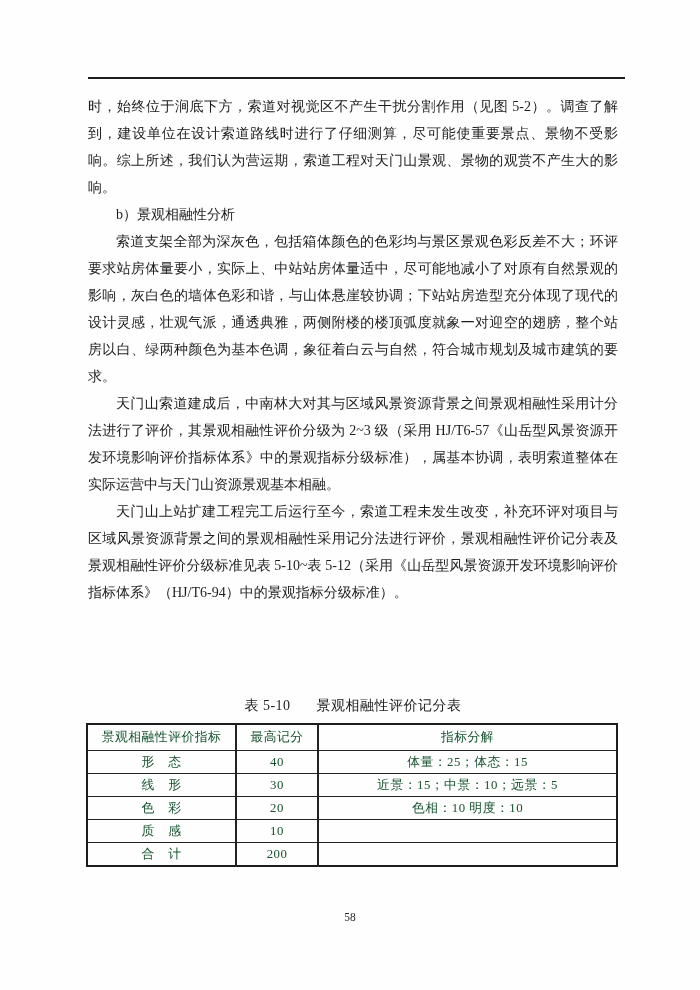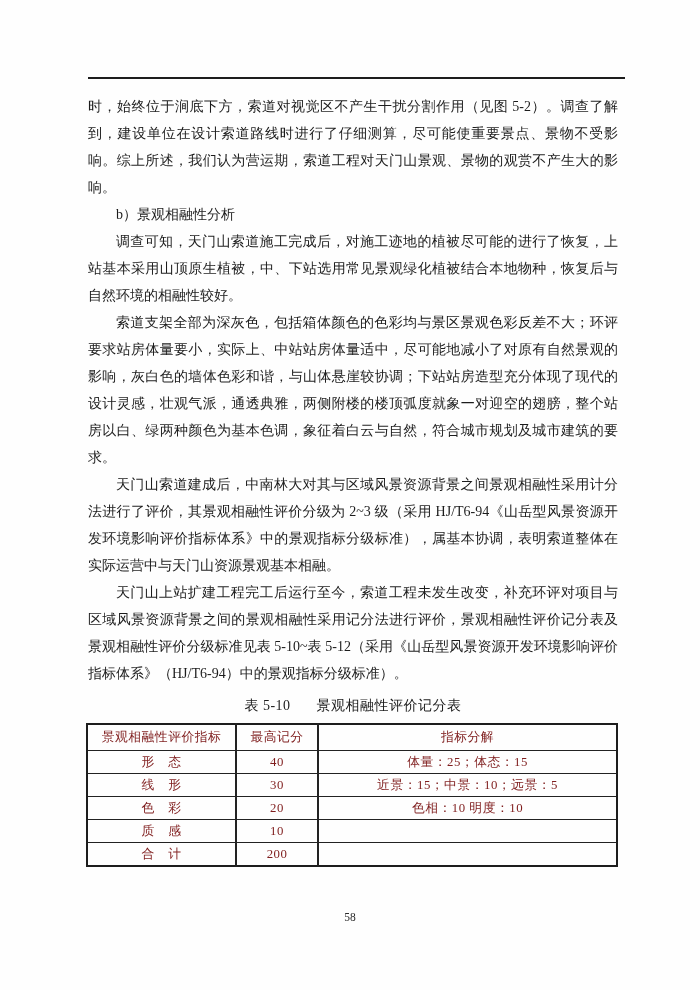--- a/index.html
+++ b/index.html
@@ -57,21 +57,21 @@
   }
   .table-caption .cap-label { margin-right: 26px; }
   table.score-table {
     position: absolute;
     top: 723px;
     left: 86px;
     width: 530px;
     border-collapse: collapse;
     table-layout: fixed;
     font-size: 12.8px;
-    color: #7f1d1d;
+    color: #14532d;
   }
   table.score-table td, table.score-table th {
     border: 1px solid #222;
     text-align: center;
     vertical-align: middle;
     padding: 0;
     font-weight: normal;
     letter-spacing: 0.5px;
   }
   table.score-table { border: 2px solid #1d1d1d; }
@@ -92,23 +92,22 @@
 <body>
 
 <div class="page">
 
 
   <div class="header-rule"></div>
 
   <div class="doc-body">
     <p class="first">时，始终位于涧底下方，索道对视觉区不产生干扰分割作用（见图 5-2）。调查了解到，建设单位在设计索道路线时进行了仔细测算，尽可能使重要景点、景物不受影响。综上所述，我们认为营运期，索道工程对天门山景观、景物的观赏不产生大的影响。</p>
     <p>b）景观相融性分析</p>
-    <p>调查可知，天门山索道施工完成后，对施工迹地的植被尽可能的进行了恢复，上站基本采用山顶原生植被，中、下站选用常见景观绿化植被结合本地物种，恢复后与自然环境的相融性较好。</p>
     <p>索道支架全部为深灰色，包括箱体颜色的色彩均与景区景观色彩反差不大；环评要求站房体量要小，实际上、中站站房体量适中，尽可能地减小了对原有自然景观的影响，灰白色的墙体色彩和谐，与山体悬崖较协调；下站站房造型充分体现了现代的设计灵感，壮观气派，通透典雅，两侧附楼的楼顶弧度就象一对迎空的翅膀，整个站房以白、绿两种颜色为基本色调，象征着白云与自然，符合城市规划及城市建筑的要求。</p>
-    <p>天门山索道建成后，中南林大对其与区域风景资源背景之间景观相融性采用计分法进行了评价，其景观相融性评价分级为 2~3 级（采用 HJ/T6-94《山岳型风景资源开发环境影响评价指标体系》中的景观指标分级标准），属基本协调，表明索道整体在实际运营中与天门山资源景观基本相融。</p>
+    <p>天门山索道建成后，中南林大对其与区域风景资源背景之间景观相融性采用计分法进行了评价，其景观相融性评价分级为 2~3 级（采用 HJ/T6-57《山岳型风景资源开发环境影响评价指标体系》中的景观指标分级标准），属基本协调，表明索道整体在实际运营中与天门山资源景观基本相融。</p>
     <p>天门山上站扩建工程完工后运行至今，索道工程未发生改变，补充环评对项目与区域风景资源背景之间的景观相融性采用记分法进行评价，景观相融性评价记分表及景观相融性评价分级标准见表 5-10~表 5-12（采用《山岳型风景资源开发环境影响评价指标体系》（HJ/T6-94）中的景观指标分级标准）。</p>
   </div>
 
   <div class="table-caption">
     <span class="cap-label">表 5-10</span><span>景观相融性评价记分表</span>
   </div>
 
   <table class="score-table">
     <colgroup>
       <col class="c1" style="width:149px">

